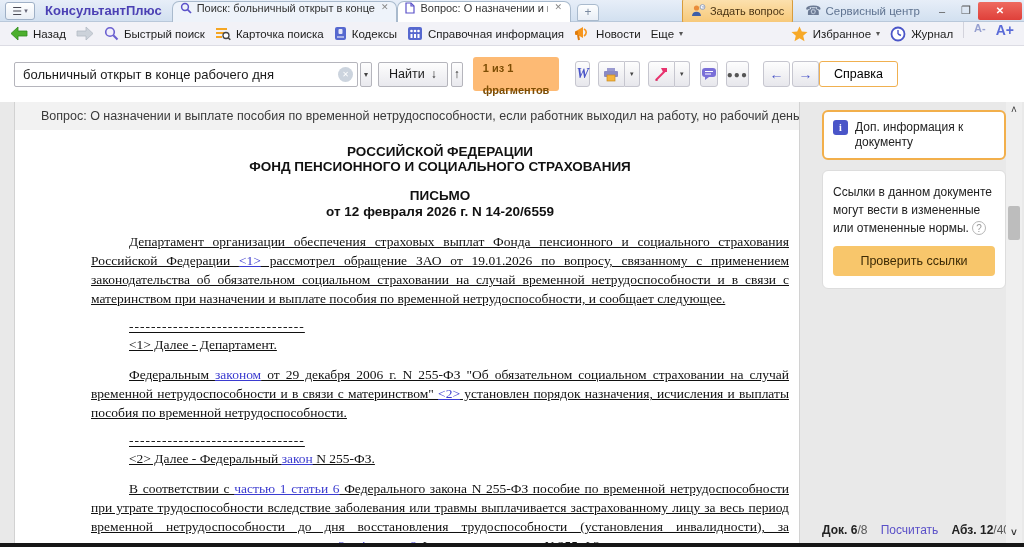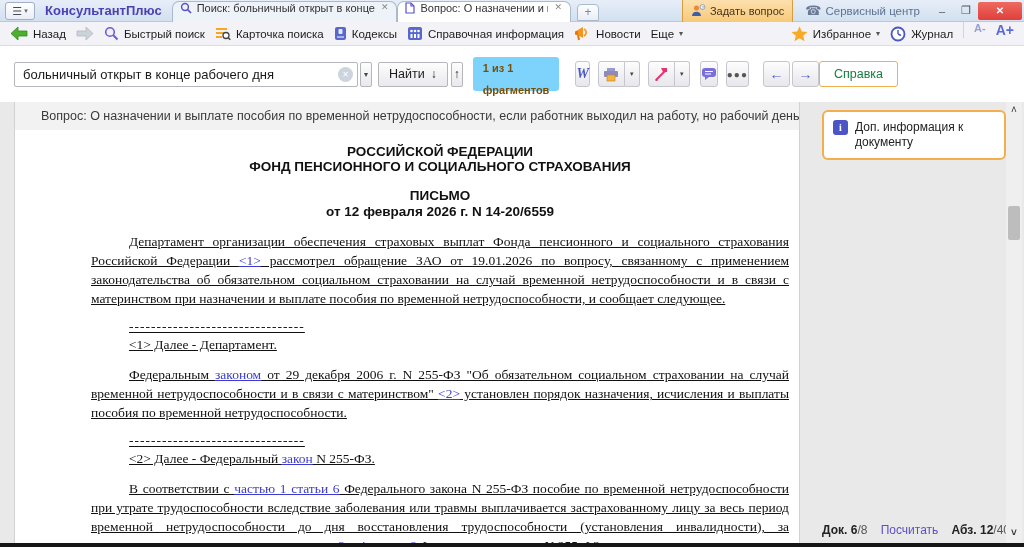--- a/index.html
+++ b/index.html
@@ -38,30 +38,30 @@
 
   
   .searchrow { height:56px; flex:0 0 auto; background:#fff; display:flex; align-items:center; padding-left:14px; }
   .search-box { position:relative; width:344px; }
   .search-input { width:344px; height:25px; border:1px solid #b5b5bc; border-radius:2px; padding:0 22px 0 8px; font-size:13px; color:#1a1a1a; font-family:"Liberation Sans",sans-serif; }
   .clear-ic { position:absolute; right:5px; top:5px; width:15px; height:15px; border-radius:50%; background:#ccd4de; color:#fff; font-size:8px; line-height:15px; text-align:center; cursor:pointer; }
   .combo-btn { width:24px; height:25px; margin-left:2px; background:linear-gradient(#fdfdfd,#e9e9ee); border:1px solid #b5b5bc; border-radius:2px; font-size:8px; color:#444; cursor:pointer; }
   .find-btn { height:25px; margin-left:6px; padding:0 10px; background:linear-gradient(#fdfdfd,#e9e9ee); border:1px solid #b5b5bc; border-radius:2px; font-size:12.5px; color:#1a1a1a; display:flex; align-items:center; gap:6px; cursor:pointer; }
   .find-btn b { font-weight:bold; font-size:12px; }
   .up-btn { width:24px; height:25px; margin-left:3px; background:linear-gradient(#fdfdfd,#e9e9ee); border:1px solid #b5b5bc; border-radius:2px; font-size:12px; font-weight:bold; color:#1a1a1a; cursor:pointer; }
-  .frag-badge { margin-left:10px; height:34px; line-height:22px; padding:0 10px; background:#7dd3fc; border-radius:3px; font-size:11px; font-weight:bold; color:#7d4d04; }
+  .frag-badge { margin-left:10px; height:34px; line-height:22px; padding:0 10px; background:#fdba74; border-radius:3px; font-size:11px; font-weight:bold; color:#7d4d04; }
   .act { width:27px; height:26px; background:linear-gradient(#fdfdfd,#e7e7ec); border:1px solid #c6c6cf; border-radius:3px; display:flex; align-items:center; justify-content:center; cursor:pointer; }
   .act.word { color:#4a55c8; font-weight:bold; font-style:italic; font-size:14px; font-family:"Liberation Serif",serif; margin-left:16px; }
   .act-group { display:flex; margin-left:8px; }
   .act-caret { width:15px; height:26px; background:linear-gradient(#fdfdfd,#e7e7ec); border:1px solid #c6c6cf; border-left:none; border-radius:0 3px 3px 0; font-size:7px; color:#444; cursor:pointer; }
   .act-group .act { border-radius:3px 0 0 3px; }
   .dots { color:#555; font-size:10px; letter-spacing:1px; margin-left:8px; }
   .navpair { display:flex; gap:2px; margin-left:14px; }
   .navpair .act { color:#4a55c8; font-size:14px; font-weight:bold; }
-  .help-btn { margin-left:auto; margin-right:126px; height:26px; padding:0 14px; background:#fff; border:1.5px solid #f0b050; border-radius:3px; font-size:12.5px; color:#15803d; cursor:pointer; }
+  .help-btn { margin-left:auto; margin-right:126px; height:26px; padding:0 14px; background:#fff; border:1.5px solid #f0b050; border-radius:3px; font-size:12.5px; color:#000000; cursor:pointer; }
 
   
   .main { flex:1; display:flex; background:#e9e9e9; position:relative; overflow:hidden; }
   .doc-col { margin-left:14px; width:786px; background:#fff; border-left:1px solid #d2d2d2; border-right:1px solid #d2d2d2; overflow:hidden; }
   .doc-header { height:28px; line-height:28px; background:#f2f2f2; padding:0 26px; font-size:12.5px; color:#3a3a3a; white-space:nowrap; overflow:hidden; }
   .doc-text { padding:14px 10px 0 76px; font-family:"Liberation Serif",serif; font-size:13.5px; line-height:19px; color:#111; }
   .doc-title { text-align:center; font-family:"Liberation Sans",sans-serif; font-weight:bold; font-size:13.5px; line-height:15px; color:#111; }
   .doc-title .gap { height:14px; }
   .doc-title div:last-child { margin-top:1px; }
   #paras { margin-top:13px; }
@@ -296,20 +296,24 @@
             <div class="para"><span>В соответствии с </span><span class="doclink">частью 1 статьи 6</span><span> Федерального закона N 255-ФЗ пособие по временной нетрудоспособности при утрате трудоспособности вследствие заболевания или травмы выплачивается застрахованному лицу за весь период временной нетрудоспособности до дня восстановления трудоспособности (установления инвалидности), за исключением случаев, указанных в </span><span class="doclink">частях 3</span><span> и </span><span class="doclink">4 статьи 6</span><span> Федерального закона N 255-ФЗ.</span></div>
           </div>
       </div>
     </div>
 
     <div class="side-col">
       <div class="panel-info">
         <span class="i-square">i</span>
         <span class="txt">Доп. информация к документу</span>
       </div>
+      <div class="panel-links">
+        <span class="txt">Ссылки в данном документе могут вести в измененные или отмененные нормы.</span><span class="q-circle">?</span>
+        <button class="check-btn">Проверить ссылки</button>
+      </div>
       <div class="side-status">
         <span><span class="strong">Док. 6</span><span class="light">/8</span></span>
         <span class="count-link">Посчитать</span>
         <span><span class="strong">Абз. 12</span><span class="light">/40</span></span>
       </div>
     </div>
 
     <div class="vscroll">
       <div class="vs-up">˄</div>
       <div class="vs-thumb"></div>

